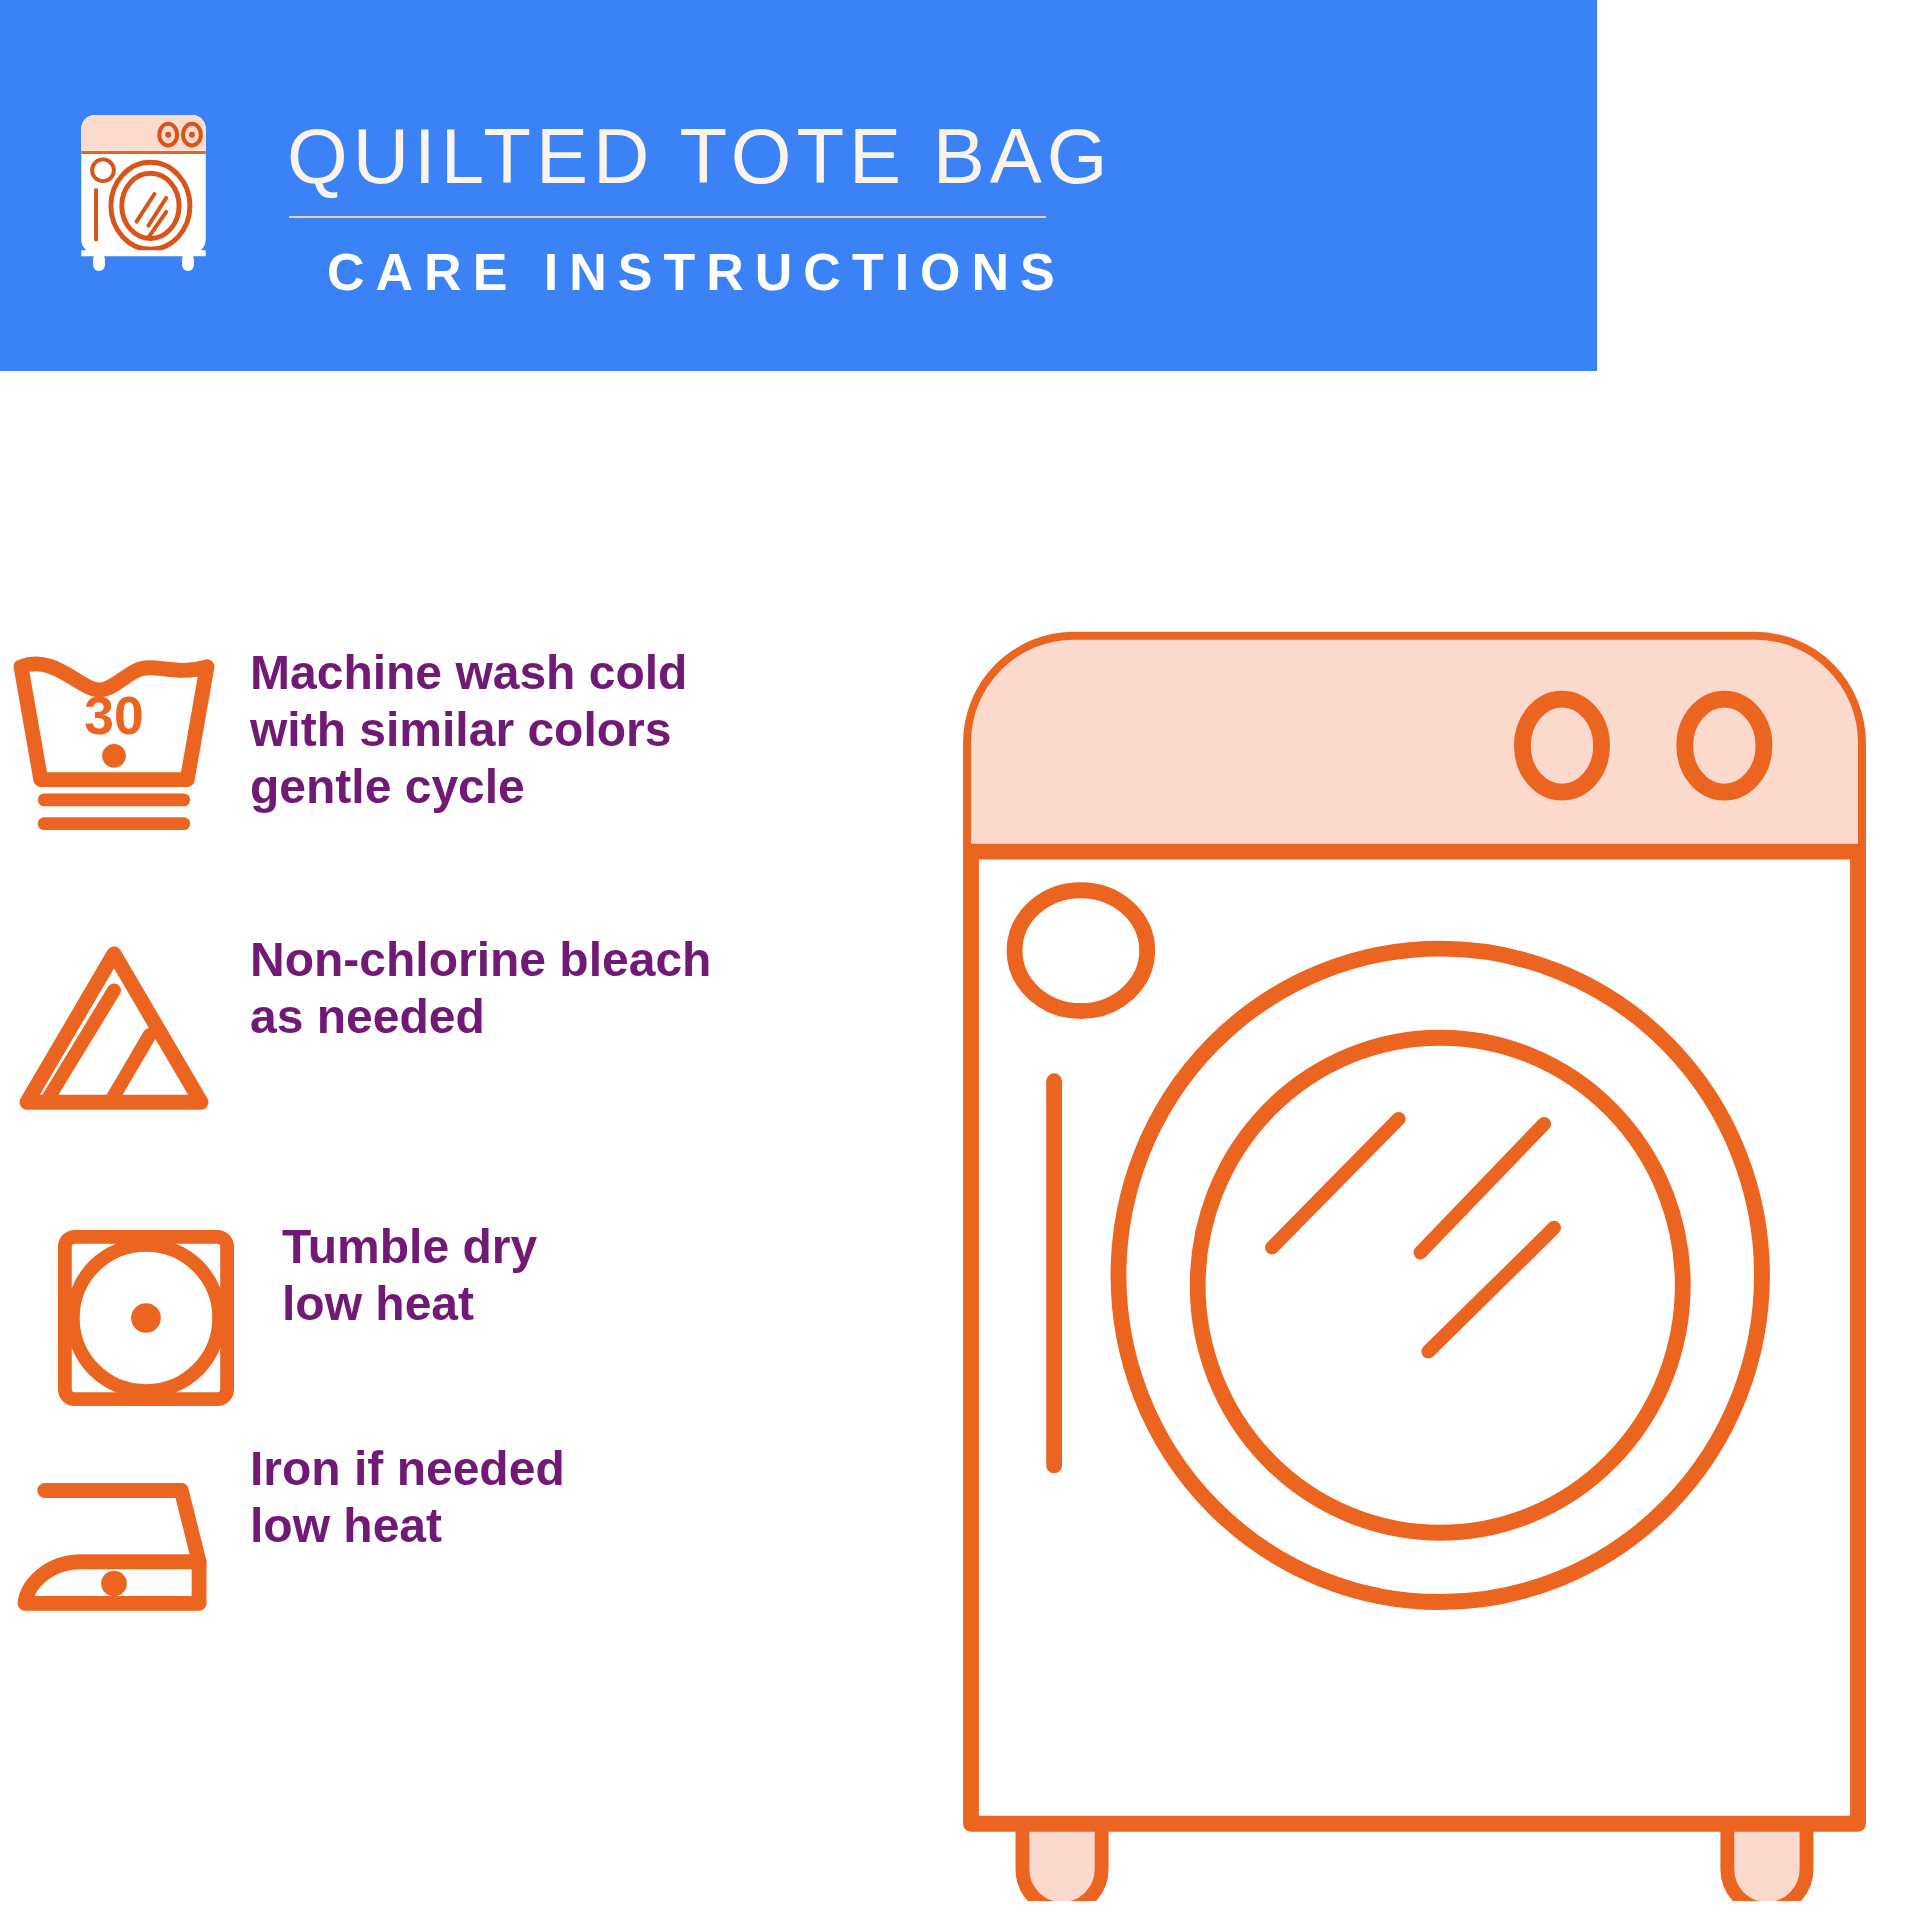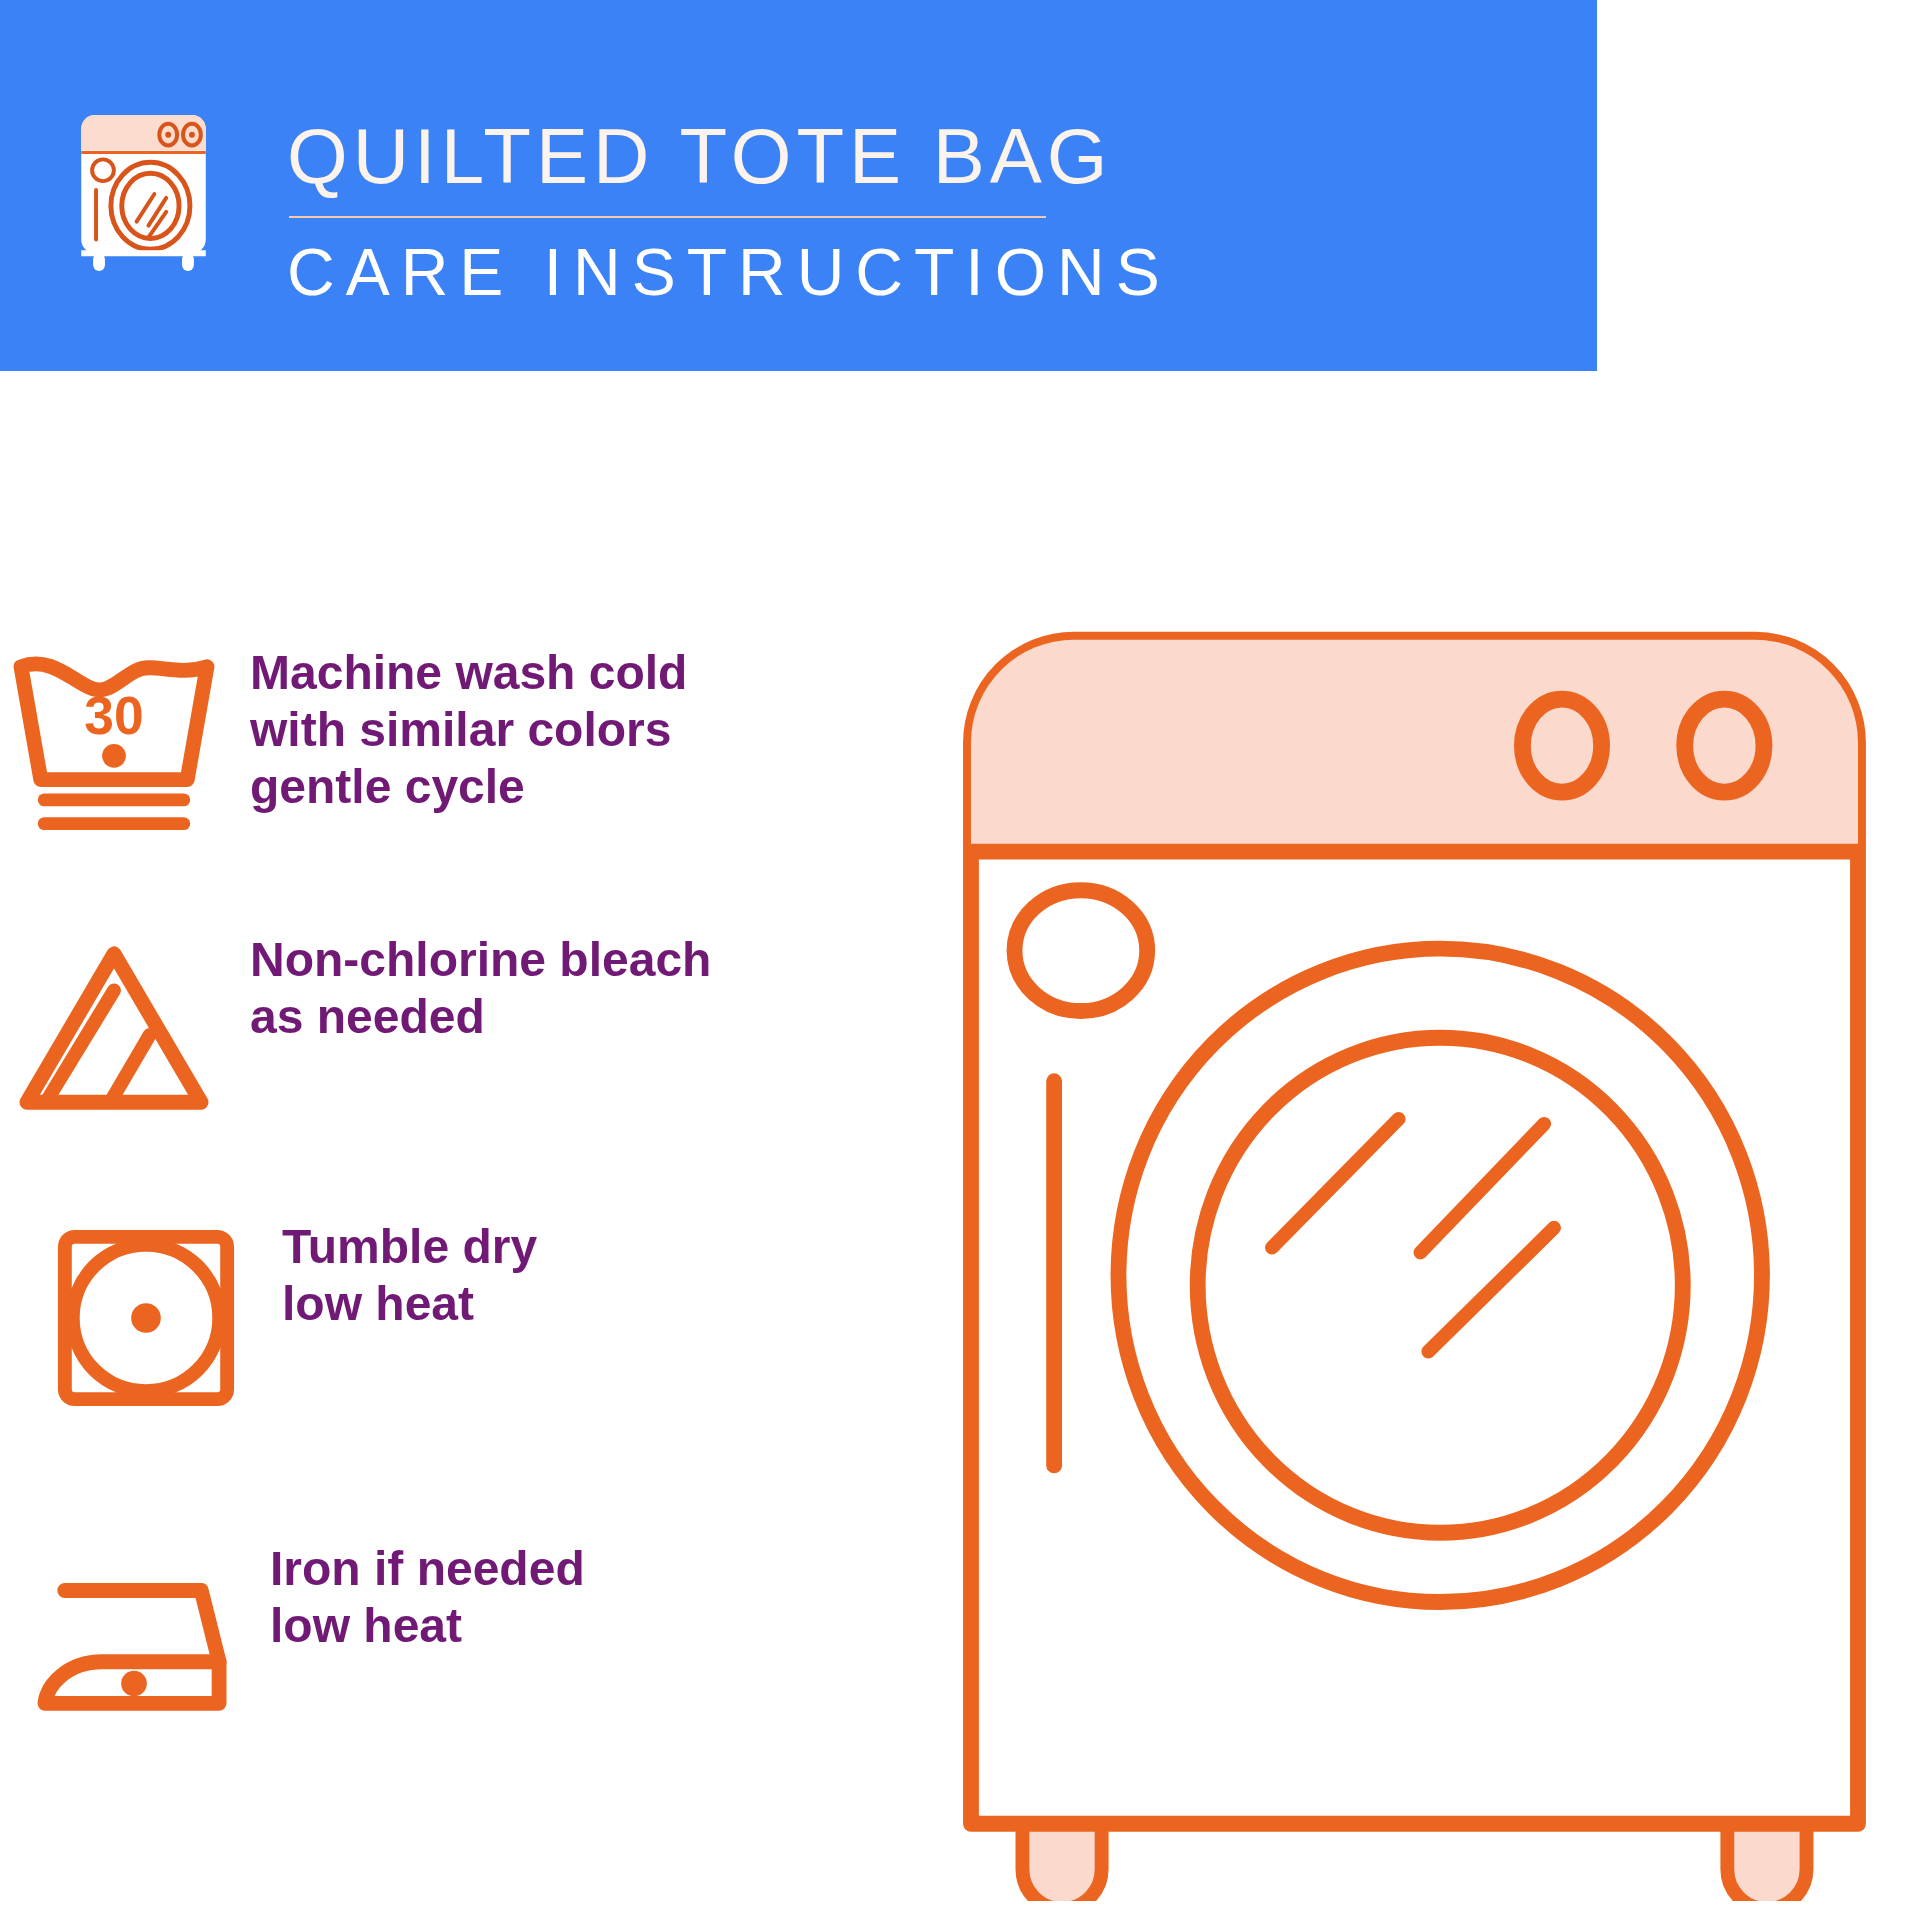--- a/index.html
+++ b/index.html
@@ -30,25 +30,26 @@
     letter-spacing:5px;
     line-height:91px;
     white-space:nowrap;
   }
   #title-divider{
     width:757px;height:2px;background:#F7C9AC;
     margin:14px 0 12px 2px;
   }
   #title-sub{
     color:#FFFFFF;
-    font-size:66px;
-    font-weight:400;
+    font-size:52px;
+    font-weight:700;
     letter-spacing:11px;
     line-height:85px;
     white-space:nowrap;
+    margin-left:40px;
   }
 
   
   #care-list{
     position:absolute;left:0;top:426px;width:931px;
   }
   .care-row{
     position:absolute;left:0;width:931px;
     display:flex;align-items:flex-start;
   }
@@ -61,21 +62,21 @@
     font-size:48px;
     font-weight:700;
     line-height:57px;
     letter-spacing:0px;
     white-space:pre-line;
     padding-left:22px;
   }
   #row-0{top:218px;}
   #row-1{top:505px;}
   #row-2{top:792px;padding-left:32px;}
-  #row-3{top:1114px;margin-left:20px;}
+  #row-3{top:1014px;}
 
   
   #machine-illustration{
     position:absolute;left:945px;top:614px;width:936px;height:1287px;
   }
 </style>
 </head>
 <body>
 
 <div id="header">

